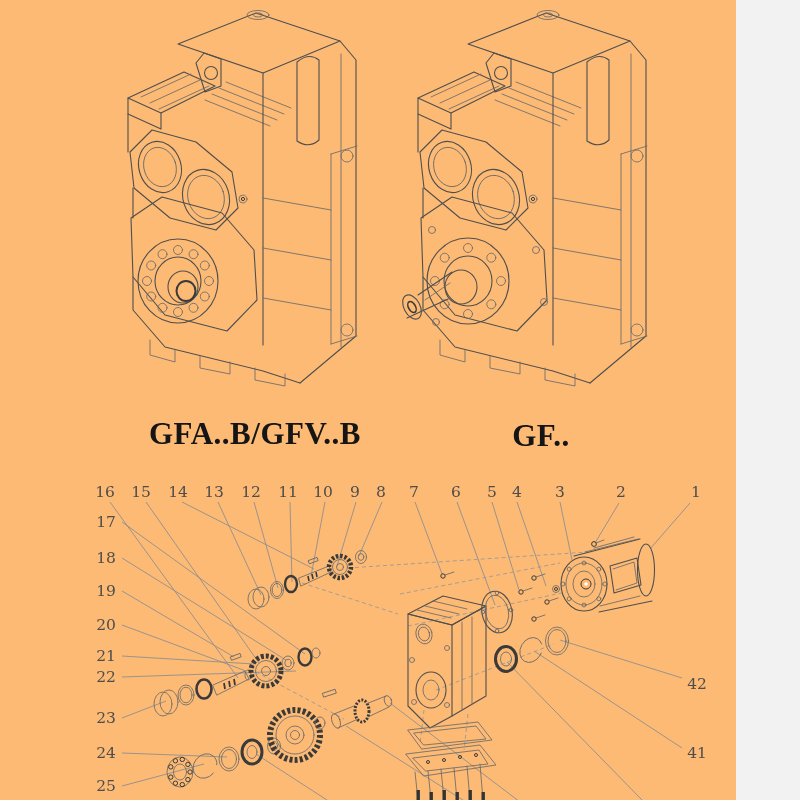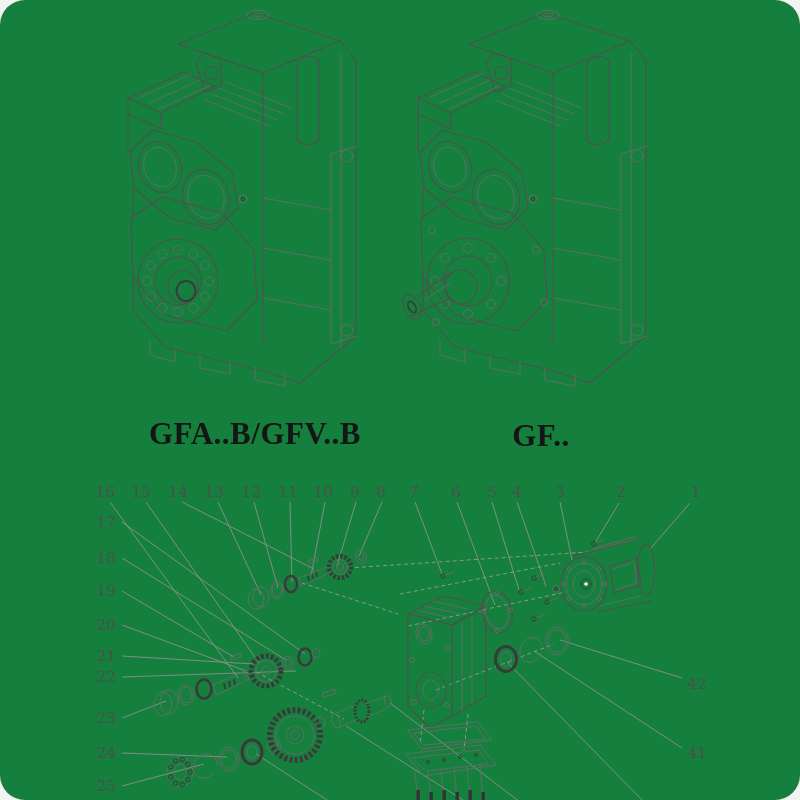--- a/index.html
+++ b/index.html
@@ -1,17 +1,17 @@
 <!DOCTYPE html>
 <html><head>
 <meta charset="utf-8">
 <style>
   html,body{margin:0;padding:0;background:#f2f2f2;}
-  .canvas{position:relative;width:800px;height:800px;background:#15803d;overflow:hidden;
-          font-family:"Liberation Serif", serif;border-radius:25px;}
+  .canvas{position:relative;width:736px;height:800px;background:#fdba74;overflow:hidden;
+          font-family:"Liberation Serif", serif;}
   svg{position:absolute;left:0;top:0;}
   .ln{fill:none;stroke:#4f4f4f;stroke-width:1.1;stroke-linejoin:round;stroke-linecap:round;}
   .lt{fill:none;stroke:#6a6a6a;stroke-width:0.85;stroke-linejoin:round;stroke-linecap:round;}
   .leader{fill:none;stroke:#8f8f8f;stroke-width:0.9;}
   .dash{fill:none;stroke:#9a9a9a;stroke-width:0.9;stroke-dasharray:4 3;}
   .dark{fill:none;stroke:#3a3a3a;}
   .callout{font-family:"DejaVu Serif", serif;font-size:15.5px;fill:#4d4d4d;}
   .figlabel{font-family:"Liberation Serif", serif;font-weight:700;font-size:31px;fill:#151515;letter-spacing:.5px;}
 </style>
 </head>

